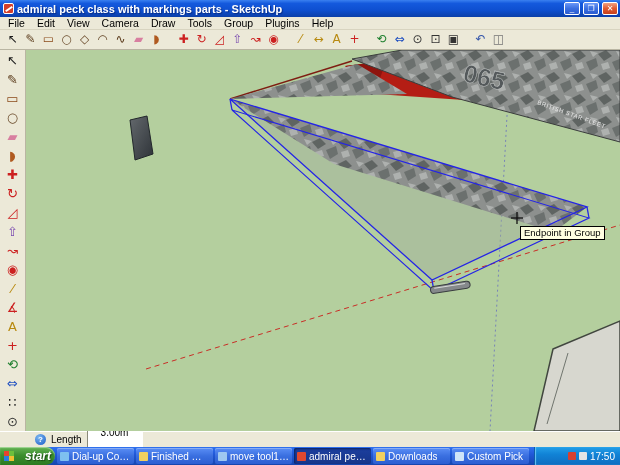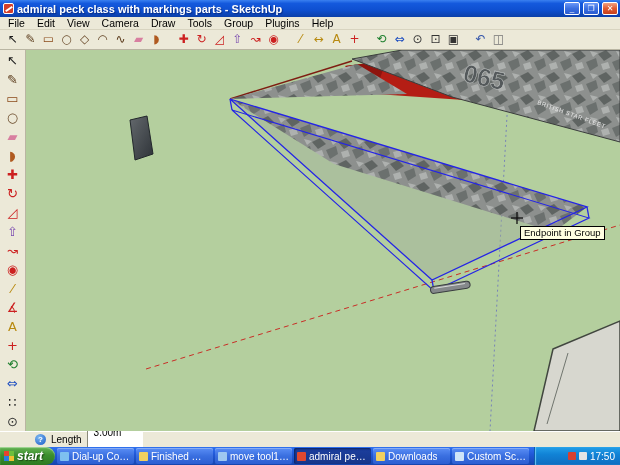--- a/index.html
+++ b/index.html
@@ -34,25 +34,25 @@
     font-family:"DejaVu Sans",sans-serif;cursor:default}
   .canvas{flex:1;position:relative;background:#b4cf9e;overflow:hidden}
   .tooltip{position:absolute;left:494px;top:176px;background:#ffffe1;border:1px solid #000;font-size:9.5px;line-height:12px;padding:0 3px;white-space:nowrap;color:#000}
 
   
   .statusbar{height:16px;flex:none;background:#ece9d8;border-top:1px solid #fff;display:flex;align-items:center;font-size:10px;gap:5px;padding:0 3px;color:#000}
   .status-help{width:11px;height:11px;flex:none;margin-left:32px;border-radius:50%;color:#fff;font-size:8px;font-weight:bold;text-align:center;line-height:11px;
     background:radial-gradient(circle at 35% 30%,#7ab6f0,#1a5bc8)}
   .status-hint{flex:1;white-space:nowrap;overflow:hidden}
   .length-label{flex:none}
-  .length-box{flex:none;width:56px;height:28px;background:#fff;border:1px solid;border-color:#8a8a7a #fff #fff #8a8a7a;font-size:10px;line-height:10px;padding:1px 0 0 6px;margin-right:62px}
+  .length-box{flex:none;width:56px;height:28px;background:#fff;border:1px solid;border-color:#8a8a7a #fff #fff #8a8a7a;font-size:10px;line-height:10px;padding:1px 0 0 13px;margin-right:62px}
 
   
   .taskbar{height:18px;flex:none;display:flex;align-items:stretch;background:linear-gradient(180deg,#2f71ef,#2058d8 40%,#1545ae)}
-  .start{width:55px;flex:none;display:flex;align-items:center;gap:3px;padding:0 6px 0 4px;border-radius:0 9px 9px 0;
+  .start{width:55px;flex:none;display:flex;align-items:center;gap:11px;padding:0 6px 0 4px;border-radius:0 9px 9px 0;
     background:linear-gradient(180deg,#65b354,#3c8f2e 45%,#2d7a21);box-shadow:inset 0 1px 1px #a5d898;
     color:#fff;font-weight:bold;font-style:italic;font-size:12px;text-shadow:1px 1px 1px #1a4a12;border:0}
   .flag{width:10px;height:10px;flex:none;display:grid;grid-template-columns:5px 5px;grid-template-rows:5px 5px}
   .flag span:nth-child(1){background:#e8442e}.flag span:nth-child(2){background:#6cbf3c}
   .flag span:nth-child(3){background:#2a7fe0}.flag span:nth-child(4){background:#f0c030}
   .tasks{flex:1;display:flex;gap:2px;padding:1px 2px;min-width:0}
   .task-item{flex:0 0 77px;display:flex;align-items:center;gap:3px;padding:0 3px;border-radius:2px;overflow:hidden;white-space:nowrap;
     background:linear-gradient(180deg,#5a8ef5,#3a6fe0 50%,#2c5ed2);box-shadow:inset 0 1px 0 #86acf5;color:#fff;font-size:10px}
   .task-item.active{background:linear-gradient(180deg,#1c3f9e,#16348a);box-shadow:inset 1px 1px 2px #0c2260}
   .task-ico{width:9px;height:9px;flex:none;border-radius:1px;background:#ccc}
@@ -231,21 +231,21 @@
         <div class="task-item active">
         <span class="task-ico" style="background: rgb(224, 72, 48);"></span>
         <span class="task-label">admiral peck cl...</span>
       </div>
         <div class="task-item">
         <span class="task-ico" style="background: rgb(240, 208, 96);"></span>
         <span class="task-label">Downloads</span>
       </div>
         <div class="task-item">
         <span class="task-ico" style="background: rgb(207, 228, 248);"></span>
-        <span class="task-label">Custom Scan</span>
+        <span class="task-label">Custom Pick</span>
       </div>
       </div>
     <div class="tray">
       <span style="display:flex;gap:3px">
           <span class="tray-ico" style="background: rgb(216, 64, 47);"></span>
           <span class="tray-ico" style="background: rgb(228, 228, 228);"></span>
         </span>
       <span>17:50</span>
     </div>
   </div>

